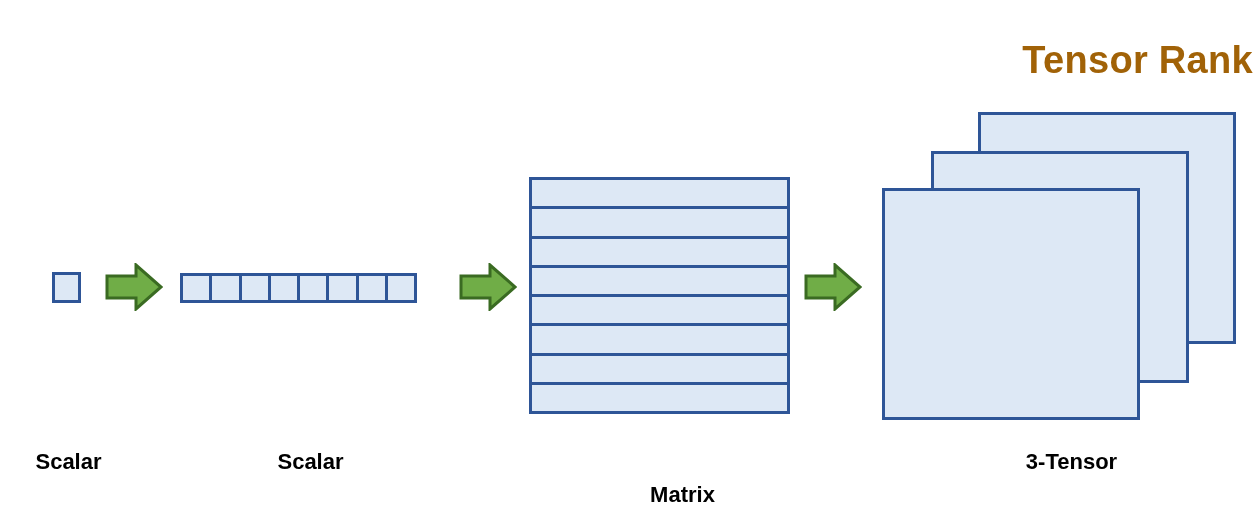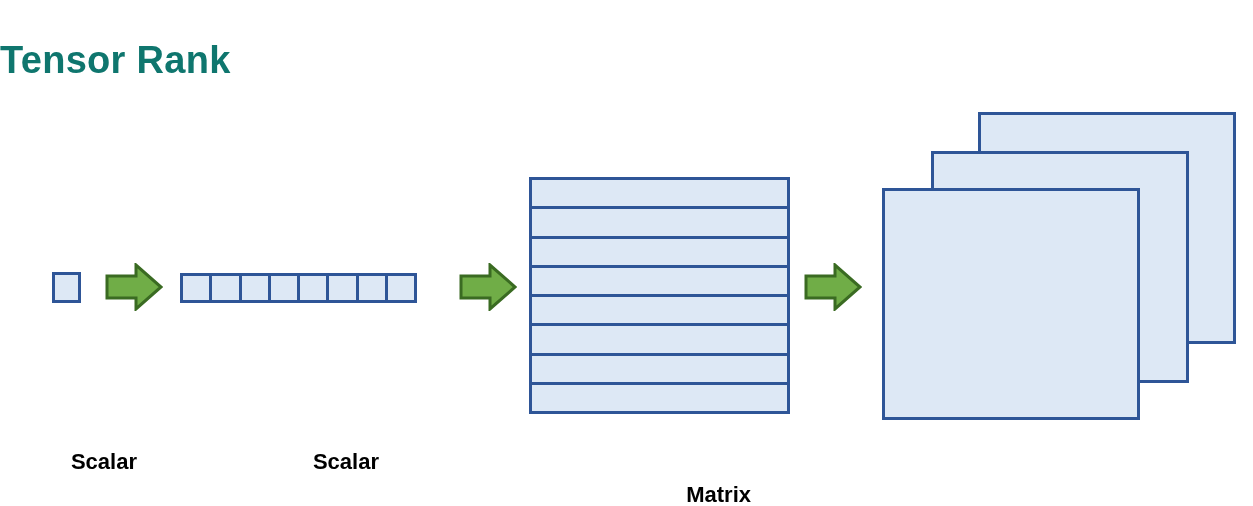--- a/index.html
+++ b/index.html
@@ -15,24 +15,24 @@
     overflow: hidden;
     font-family: "Liberation Sans", sans-serif;
   }
 
   
   .title {
     position: absolute;
     left: 0;
     top: 40px;
     width: 1253px;
-    text-align: left;
+    text-align: right;
     font-size: 38px;
     font-weight: bold;
-    color: #0f766e;
+    color: #a16207;
     letter-spacing: 0.3px;
     line-height: 1.1;
   }
 
   
   .blue-box {
     position: absolute;
     background: #dde8f5;
     border: 3px solid #2e5597;
     box-sizing: border-box;
@@ -119,21 +119,21 @@
 
   
   .caption {
     position: absolute;
     top: 449px;
     font-size: 22px;
     font-weight: bold;
     color: #000000;
     white-space: nowrap;
     line-height: 1.2;
-    text-align: right;
+    text-align: center;
   }
   .caption-scalar   { left: 0px;   width: 137px; }
   .caption-vector   { left: 242px; width: 137px; }
   .caption-matrix   { left: 614px; width: 137px; margin-top: 33px; }
   .caption-tensor   { left: 999px; width: 145px; }
 </style>
 </head>
 <body>
 
 <div id="canvas">
@@ -184,14 +184,15 @@
 
   <div class="tensor-group">
     <div class="tensor-slice back"></div>
     <div class="tensor-slice middle"></div>
     <div class="tensor-slice front"></div>
   </div>
 
   <div class="caption caption-scalar">Scalar</div>
   <div class="caption caption-vector">Scalar</div>
   <div class="caption caption-matrix">Matrix</div>
+  <div class="caption caption-tensor">3-Tensor</div>
 
 </div>
 
 </body></html>

